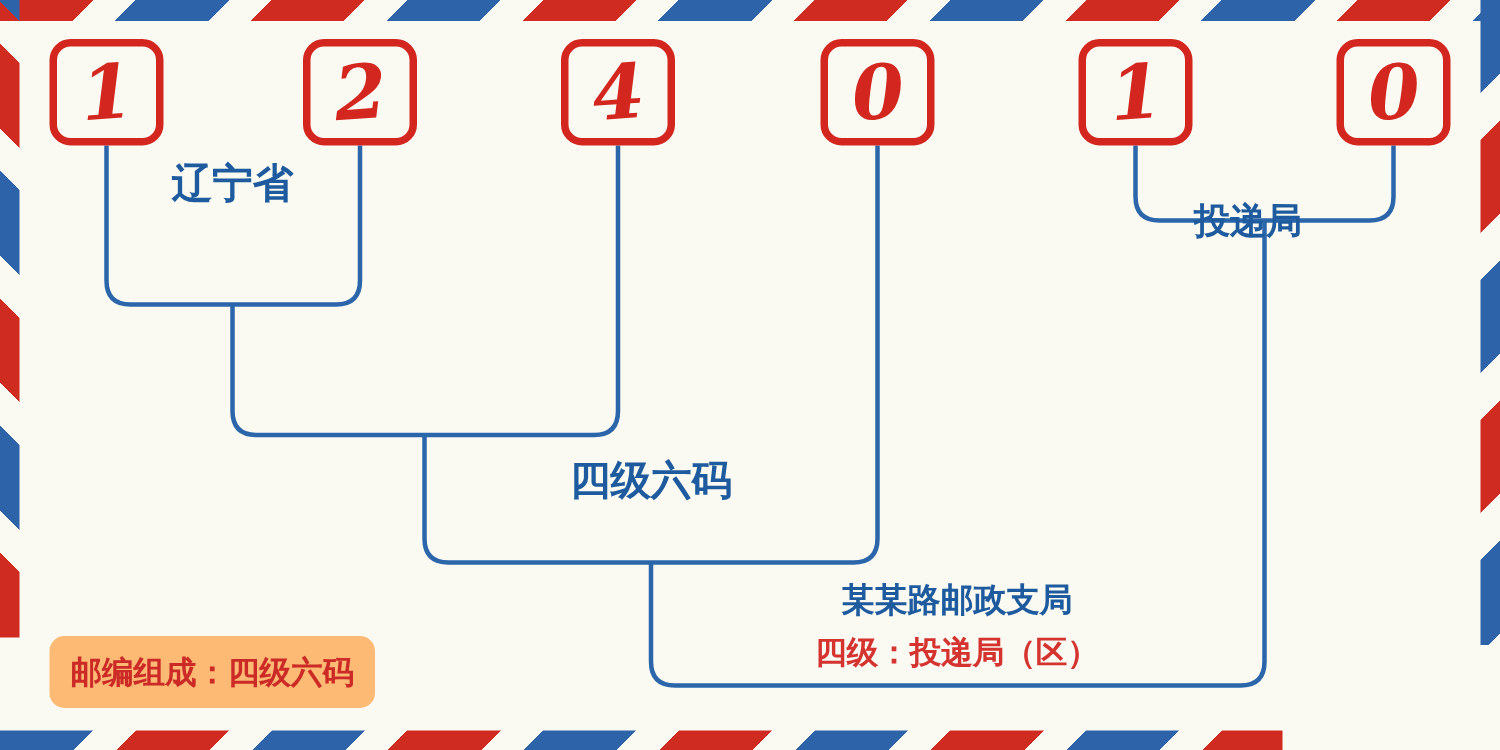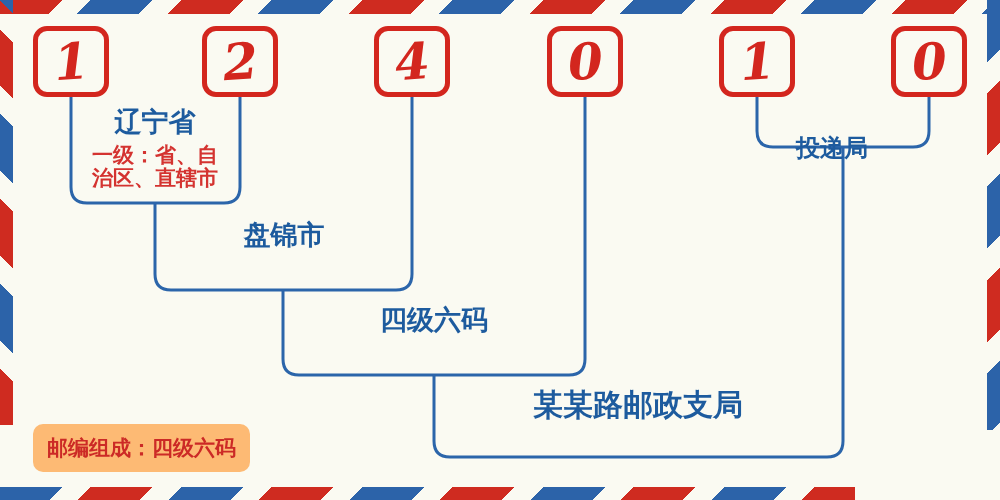--- a/index.html
+++ b/index.html
@@ -59,21 +59,21 @@
     font-family:Liberation Sans, sans-serif;
   }
   .lvl-desc{
     color:#d43330;font-weight:bold;font-size:21px;line-height:23px;
     margin-top:6px;white-space:pre-line;
   }
   .lvl1{left:155px;top:108px;}
   .lvl2{left:284px;top:221px;}
   .lvl3{left:434px;top:306px;}
   .lvl4{left:638px;top:388px;}
-  .lvl4 .lvl-title{font-size:30px;}
+  .lvl4 .lvl-title{font-size:22px;}
   .lvl4 .lvl-desc{margin-top:12px;}
   .lvl5{left:832px;top:103px;margin-top:32px;}
   .lvl5 .lvl-title{font-size:24px;}
   
   .note{
     position:absolute;left:33px;top:424px;width:217px;height:48px;
     background:#fdba74;border-radius:10px;
     display:flex;align-items:center;
   }
   .note span{
@@ -110,34 +110,32 @@
 </div>
 <div class="digit-box db5">
   <span>1</span>
 </div>
 <div class="digit-box db6">
   <span>0</span>
 </div>
 
 <div class="lvl lvl1">
   <div class="lvl-title">辽宁省</div>
-  <div class="lvl-desc">一级：省、自
-治区、直辖市</div>
 </div>
 
 <div class="lvl lvl2">
-  <div class="lvl-title">盘锦市</div>
 </div>
 
 <div class="lvl lvl3">
   <div class="lvl-title">四级六码</div>
 </div>
 
 <div class="lvl lvl4">
   <div class="lvl-title">某某路邮政支局</div>
+  <div class="lvl-desc">四级：投递局（区）</div>
 </div>
 
 <div class="lvl lvl5">
   <div class="lvl-title">投递局</div>
 </div>
 
 <div class="note">
   <span>邮编组成：四级六码</span>
 </div>
 

